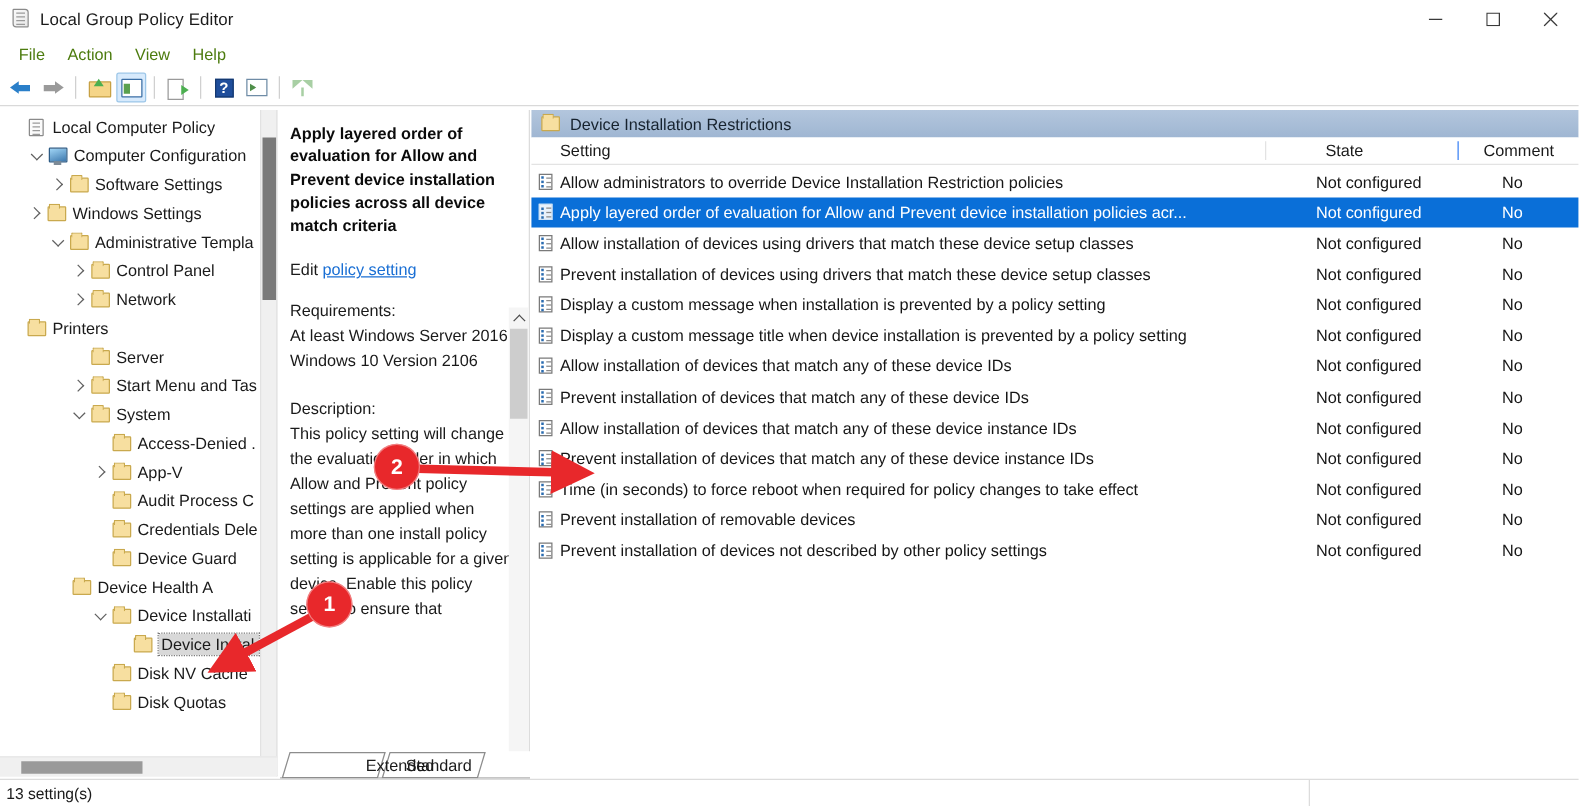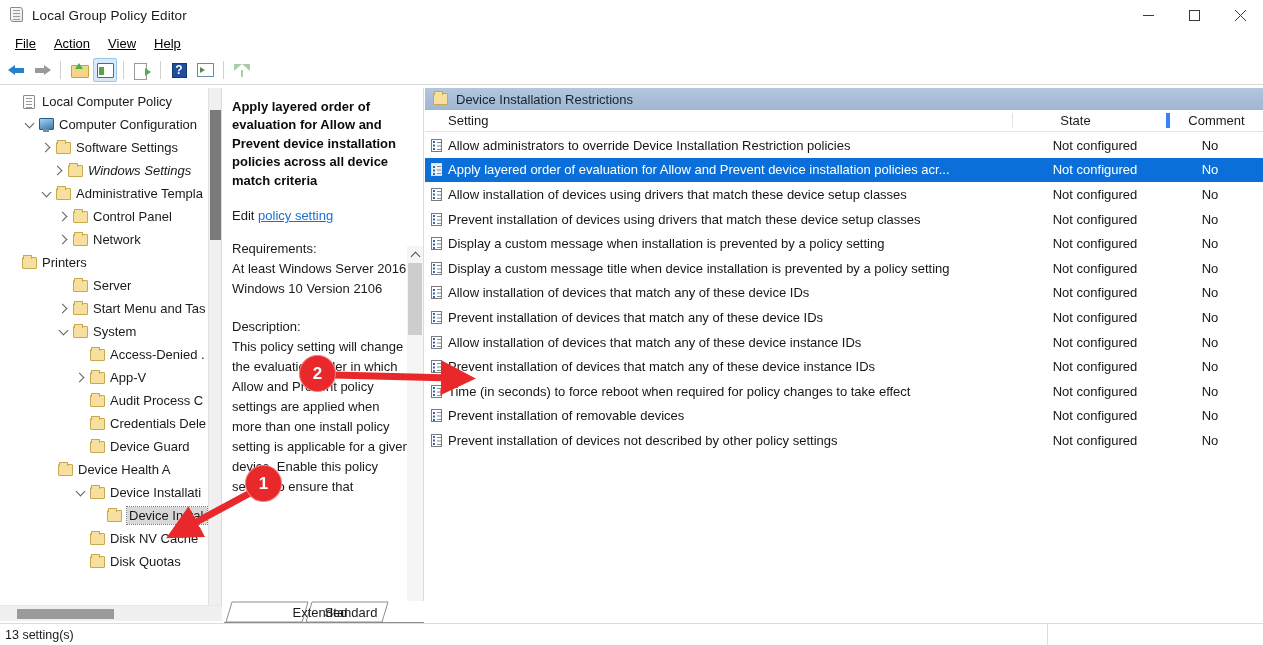--- a/index.html
+++ b/index.html
@@ -51,21 +51,21 @@
   }
   .win-btn svg { display:block; }
 
   
   .menubar {
     position: absolute; top: 30px; left: 0; width: 1263px; height: 26px;
     background: #ffffff; display: flex; align-items: center;
     padding-left: 6px;
   }
   .menu-item {
-    padding: 3px 9px; font-size: 13px; color: #000000; cursor: default; text-decoration: underline;
+    padding: 3px 9px; font-size: 13px; color: #4d7c0f; cursor: default;
   }
 
   
   .toolbar {
     position: absolute; top: 56px; left: 0; width: 1263px; height: 28px;
     background: #ffffff; display: flex; align-items: center;
     padding-left: 4px; gap: 2px;
   }
   .tb-btn {
     width: 24px; height: 24px; display:flex; align-items:center; justify-content:center;
@@ -267,21 +267,21 @@
   .list-header-bar .folder { margin-right:8px; }
   .list-header-title { font-size:13px; color:#16222e; }
 
   .list-columns {
     position:absolute; top:22px; left:0; width:838px; height:22px;
     background:#ffffff; border-bottom:1px solid #e3e3e3;
     display:flex; align-items:center; font-size:13px; color:#1a1a1a;
   }
   .col-setting { width:605px; padding-left:23px; }
   .col-state { width:130px; text-align:center; border-left:1px solid #e3e3e3; }
-  .col-comment { width:100px; text-align:center; border-left:4px solid #3b82f6;margin-left:28px; }
+  .col-comment { width:100px; text-align:center; border-left:1px solid #3b82f6;margin-left:28px; }
 
   .rows { position:absolute; top:45px; left:0; width:838px; }
   .row {
     height: 24.6px; display:flex; align-items:center; font-size:13px; color:#161616;
   }
   .row.selected { background:#0a6fd8; color:#ffffff; }
   .row-icon { width:23px; flex:none; display:flex; align-items:center; justify-content:center; }
   .policy-icon {
     width:11px; height:13px; position:relative;
     background:#ffffff; border:1px solid #7a7a7a;
@@ -410,21 +410,21 @@
         </div>
         <div class="tree-row" style="padding-left: 38px;">
           <span class="twisty collapsed">
             <span class="chev"></span>
           </span>
           <span class="tree-icon">
             <span class="folder"></span>
           </span>
           <span class="tree-label">Software Settings</span>
         </div>
-        <div class="tree-row" style="padding-left: 50px; font-style: italic;">
+        <div class="tree-row" style="padding-left: 20px;">
           <span class="twisty collapsed">
             <span class="chev"></span>
           </span>
           <span class="tree-icon">
             <span class="folder"></span>
           </span>
           <span class="tree-label">Windows Settings</span>
         </div>
         <div class="tree-row" style="padding-left: 38px; align-items: center;">
           <span class="twisty expanded">

